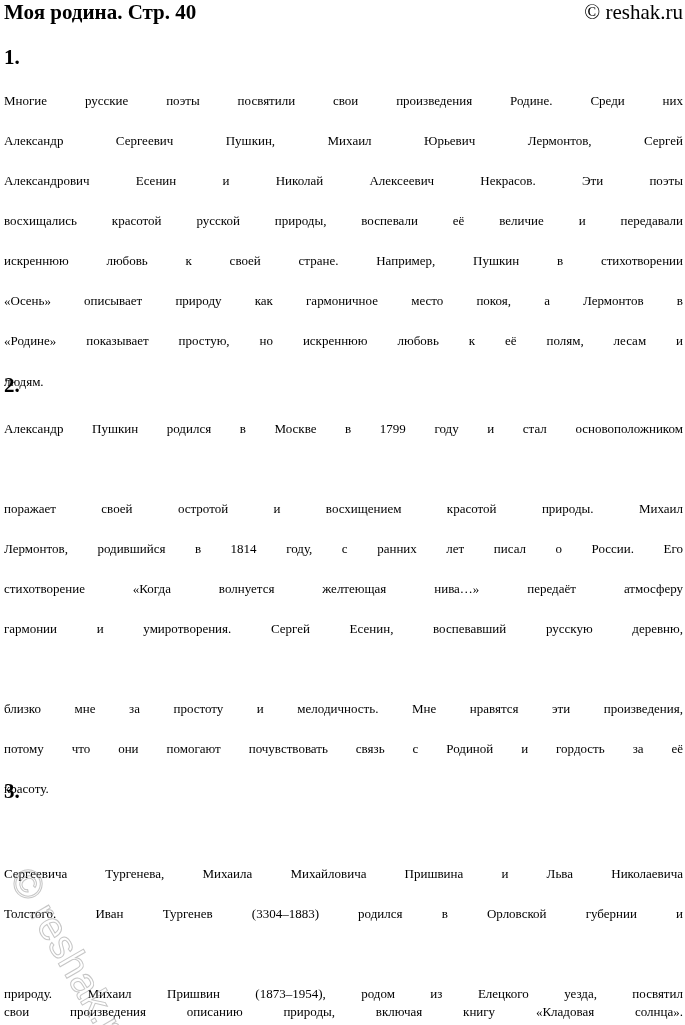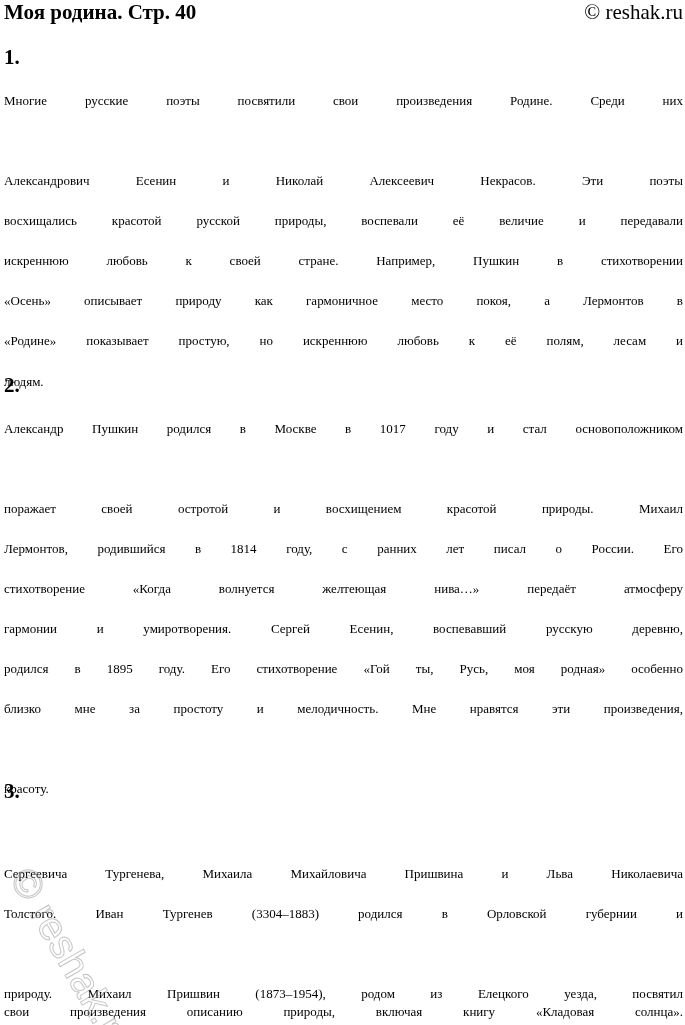--- a/index.html
+++ b/index.html
@@ -80,35 +80,36 @@
 
 <div class="page">
 
   <div class="header">
     <span class="title">Моя родина. Стр. 40</span>
     <span class="copyright">© reshak.ru</span>
   </div>
 
   <div class="heading" style="top:45px">1.</div>
   <div class="line" style="top:89px">Многие русские поэты посвятили свои произведения Родине. Среди них</div>
+  <div class="line" style="top:129px">Александр Сергеевич Пушкин, Михаил Юрьевич Лермонтов, Сергей</div>
   <div class="line" style="top:169px">Александрович Есенин и Николай Алексеевич Некрасов. Эти поэты</div>
   <div class="line" style="top:209px">восхищались красотой русской природы, воспевали её величие и передавали</div>
   <div class="line" style="top:289px">«Осень» описывает природу как гармоничное место покоя, а Лермонтов в</div>
   <div class="line" style="top:249px">искреннюю любовь к своей стране. Например, Пушкин в стихотворении</div>
   <div class="line" style="top:329px">«Родине» показывает простую, но искреннюю любовь к её полям, лесам и</div>
   <div class="line last" style="top:330px; margin-top:40px">людям.</div>
 
   <div class="heading" style="top:373px">2.</div>
-  <div class="line" style="top:417px">Александр Пушкин родился в Москве в 1017 году и стал основоположником</div>
+  <div class="line" style="top:417px">Александр Пушкин родился в Москве в 1799 году и стал основоположником</div>
   <div class="line" style="top:497px">поражает своей остротой и восхищением красотой природы. Михаил</div>
   <div class="line" style="top:537px">Лермонтов, родившийся в 1814 году, с ранних лет писал о России. Его</div>
   <div class="line" style="top:577px">стихотворение «Когда волнуется желтеющая нива…» передаёт атмосферу</div>
   <div class="line" style="top:617px">гармонии и умиротворения. Сергей Есенин, воспевавший русскую деревню,</div>
-  <div class="line" style="top:657px">родился в 1895 году. Его стихотворение «Гой ты, Русь, моя родная» особенно</div>
   <div class="line" style="top:697px">близко мне за простоту и мелодичность. Мне нравятся эти произведения,</div>
+  <div class="line" style="top:737px">потому что они помогают почувствовать связь с Родиной и гордость за её</div>
   <div class="line last" style="top:777px">красоту.</div>
 
   <div class="heading" style="top:779px; margin-top:0">3.</div>
   <div class="line" style="top:862px">Сергеевича Тургенева, Михаила Михайловича Пришвина и Льва Николаевича</div>
   <div class="line" style="top:902px">Толстого. Иван Тургенев (3304–1883) родился в Орловской губернии и</div>
   <div class="line" style="top:982px">природу. Михаил Пришвин (1873–1954), родом из Елецкого уезда, посвятил</div>
   <div class="line" style="top:1000px">свои произведения описанию природы, включая книгу «Кладовая солнца».</div>
 
   <div class="watermark">© reshak.ru</div>
 </div>

